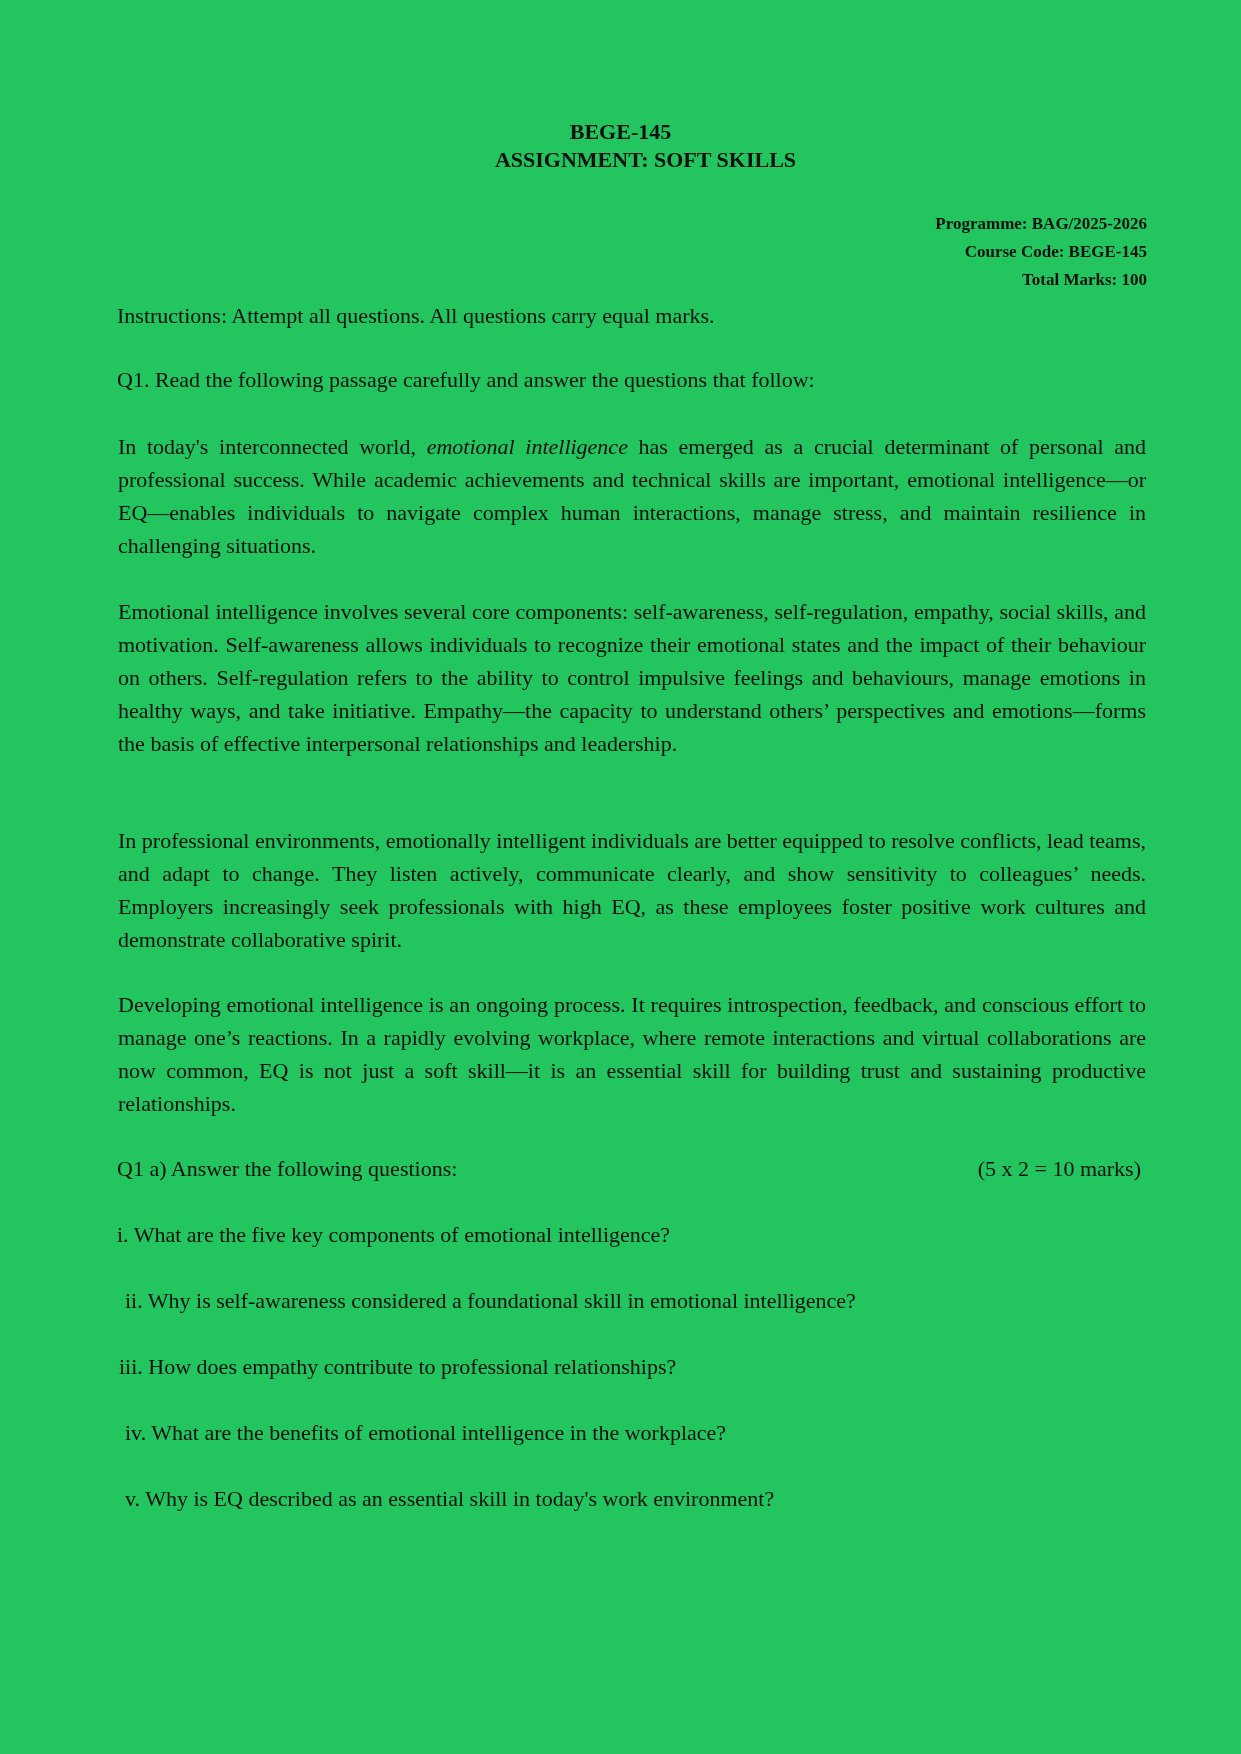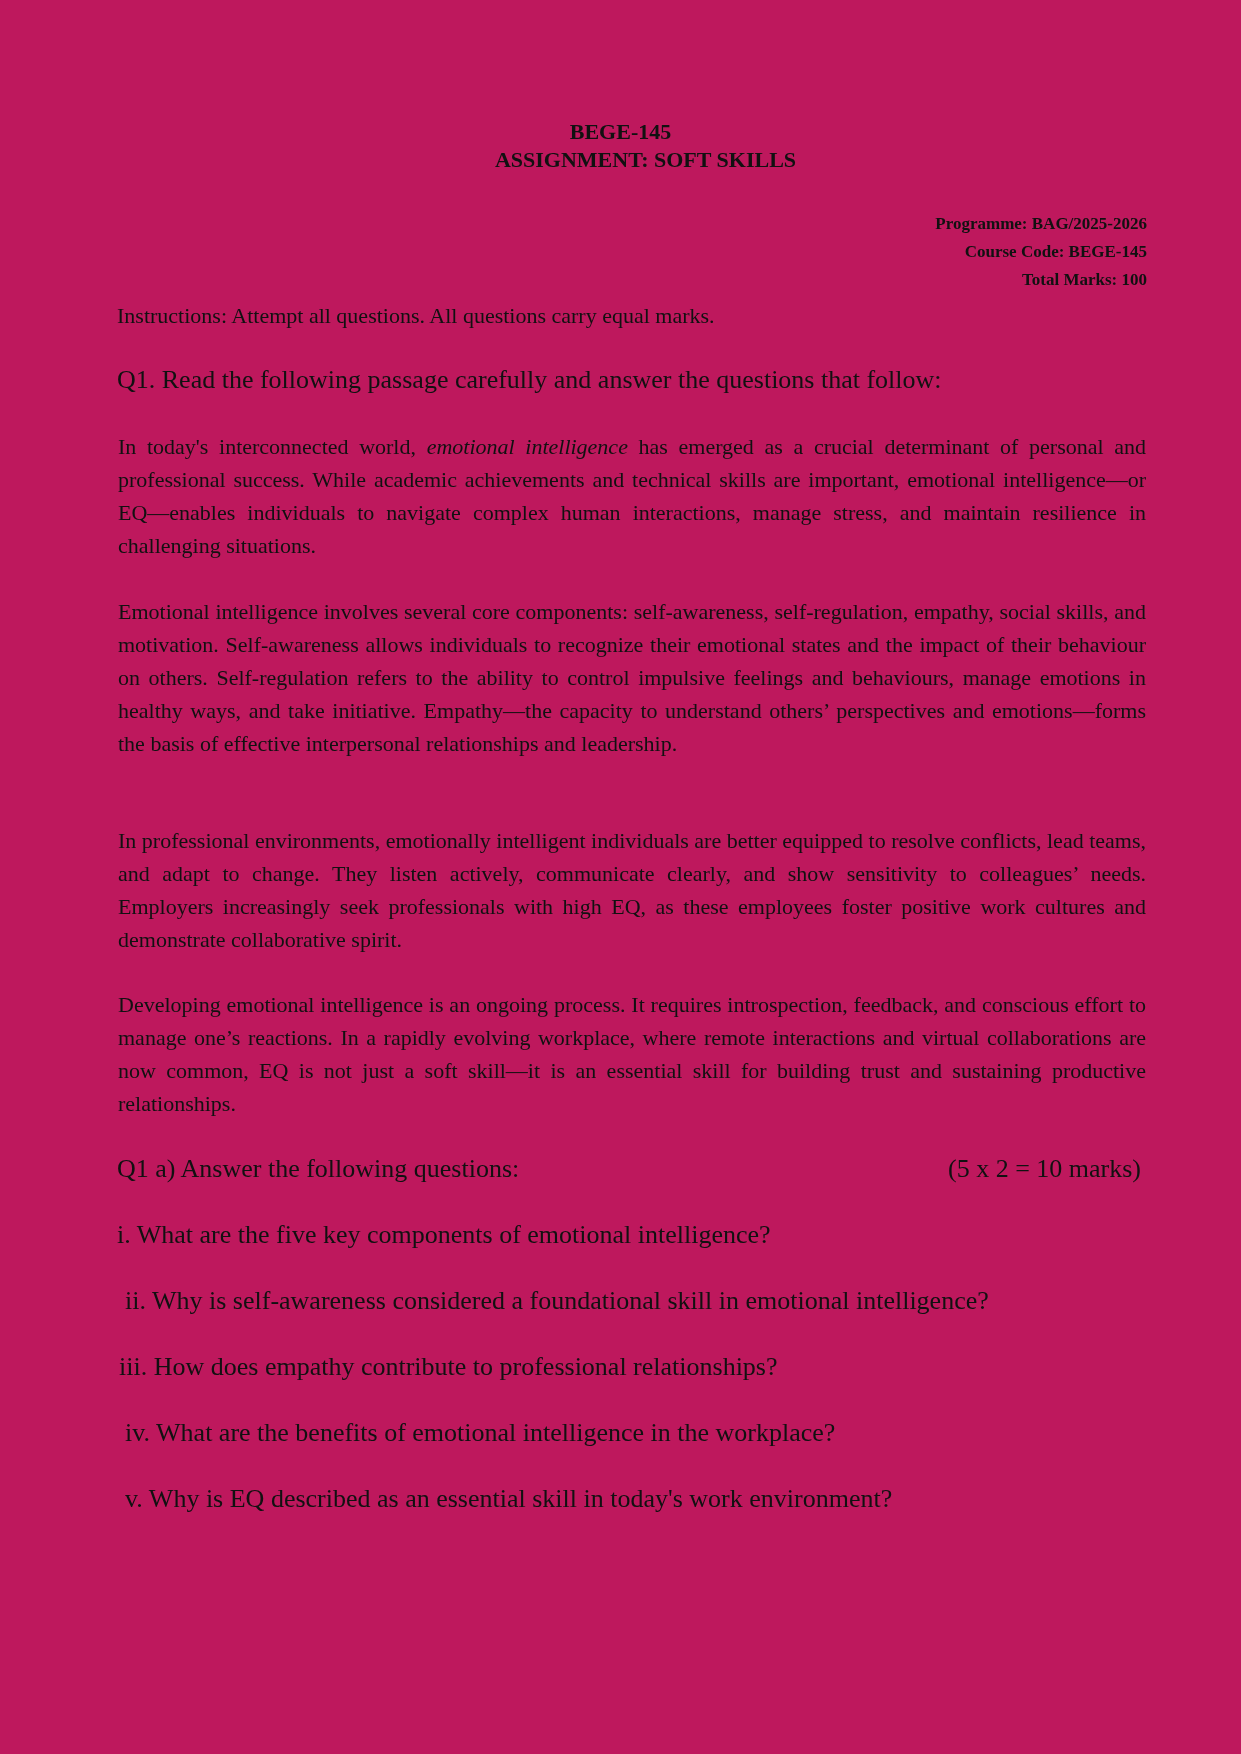--- a/index.html
+++ b/index.html
@@ -1,35 +1,35 @@
 <!DOCTYPE html>
 <html><head>
 <meta charset="utf-8">
 <style>
   html, body { margin: 0; padding: 0; background: #ffffff; }
   body {
     width: 1241px; height: 1754px; position: relative; overflow: hidden;
     font-family: "Liberation Serif", "DejaVu Serif", serif;
     color: #111111;
   }
-  .page { position: absolute; left: 0; top: 0; width: 1241px; height: 1754px; background: #be185d; }
+  .page { position: absolute; left: 0; top: 0; width: 1241px; height: 1754px; background: #22c55e; }
   .abs { position: absolute; }
   .title {
     left: 0; width: 1241px; text-align: center;
     font-weight: bold; font-size: 22px; line-height: 28px;
   }
   .meta {
     right: 94px; text-align: right; font-weight: bold; font-size: 17px; line-height: 28px;
   }
   .instr { left: 117px; font-weight: normal; font-size: 22px; line-height: 28px; }
   .para {
     left: 102px; width: 1028px; font-size: 22px; line-height: 33px;
     text-align: justify; text-align-last: left; margin-left: 16px;
   }
-  .line { font-size: 26px; line-height: 28px; white-space: nowrap; }
+  .line { font-size: 22px; line-height: 28px; white-space: nowrap; }
   em { font-style: italic; }
 </style>
 </head>
 <body>
 
 <div class="page">
 
   <div class="abs title" style="top:118px;">BEGE-145</div>
   <div class="abs title" style="top:146px;padding-left:25px;">ASSIGNMENT: SOFT SKILLS</div>
 

